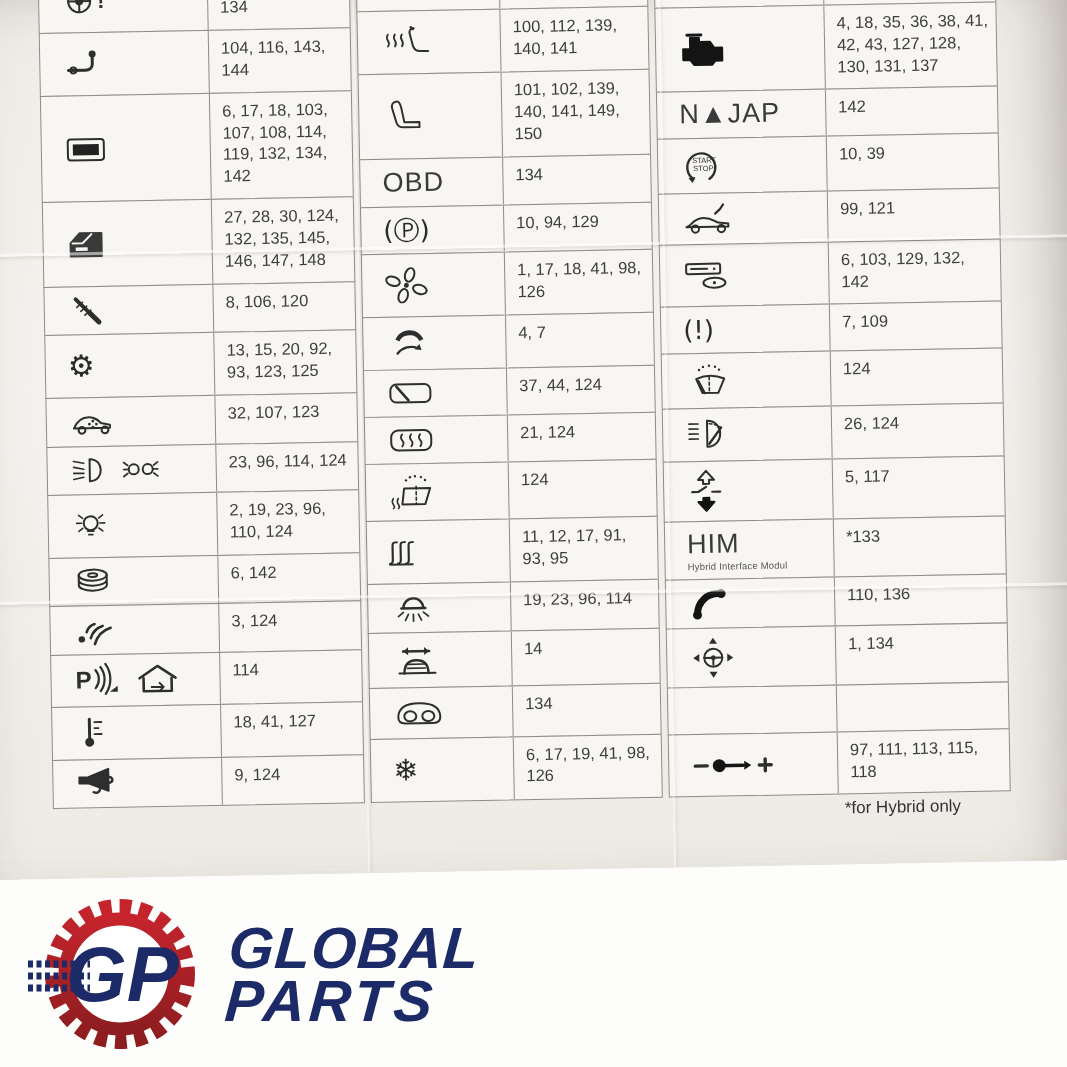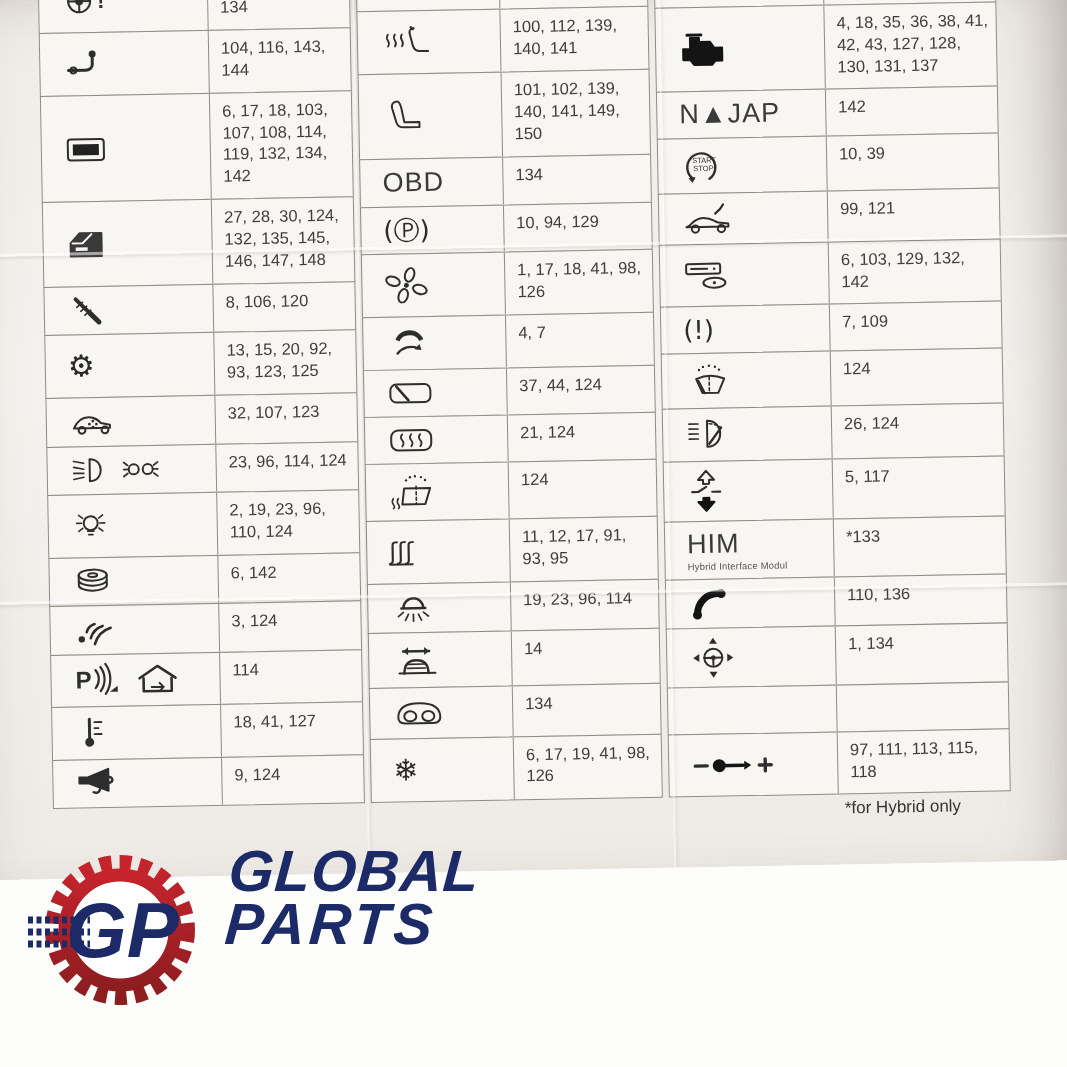--- a/index.html
+++ b/index.html
@@ -34,22 +34,22 @@
             box-sizing:border-box;font-size:16.5px;color:#3d3d3d;line-height:1.32;}
   .glyph{font-family:"DejaVu Sans", sans-serif;font-size:30px;line-height:1;color:#2b2b2b;}
   .cell-label{font-size:27px;color:#3a3a3a;letter-spacing:1px;}
   .cell-sub{font-size:9.5px;color:#555;display:block;margin-top:1px;letter-spacing:.2px;}
   .labelwrap{display:flex;flex-direction:column;}
   .icon-cell svg{stroke:#2e2e2e;fill:none;stroke-width:2;stroke-linecap:round;
                  stroke-linejoin:round;}
   .footnote{position:absolute;right:128px;top:822px;font-size:17px;color:#333;}
 
   
-  .logo{position:absolute;left:28px;top:844px;width:480px;height:172px;display:flex;
-        align-items:flex-start;}
+  .logo{position:absolute;left:28px;top:888px;width:480px;height:172px;display:flex;
+        align-items:center;}
   .logo-gear{width:185px;height:172px;flex:0 0 auto;}
   .logo-text{margin-left:14px;font-style:italic;font-weight:bold;
              font-family:"Liberation Sans", sans-serif;color:#1c2b68;
              transform:skewX(-4deg);line-height:.92;}
   .logo-text .l1{font-size:58px;letter-spacing:1px;display:block;}
   .logo-text .l2{font-size:58px;letter-spacing:4px;display:block;}
 </style>
 </head>
 <body>
 

